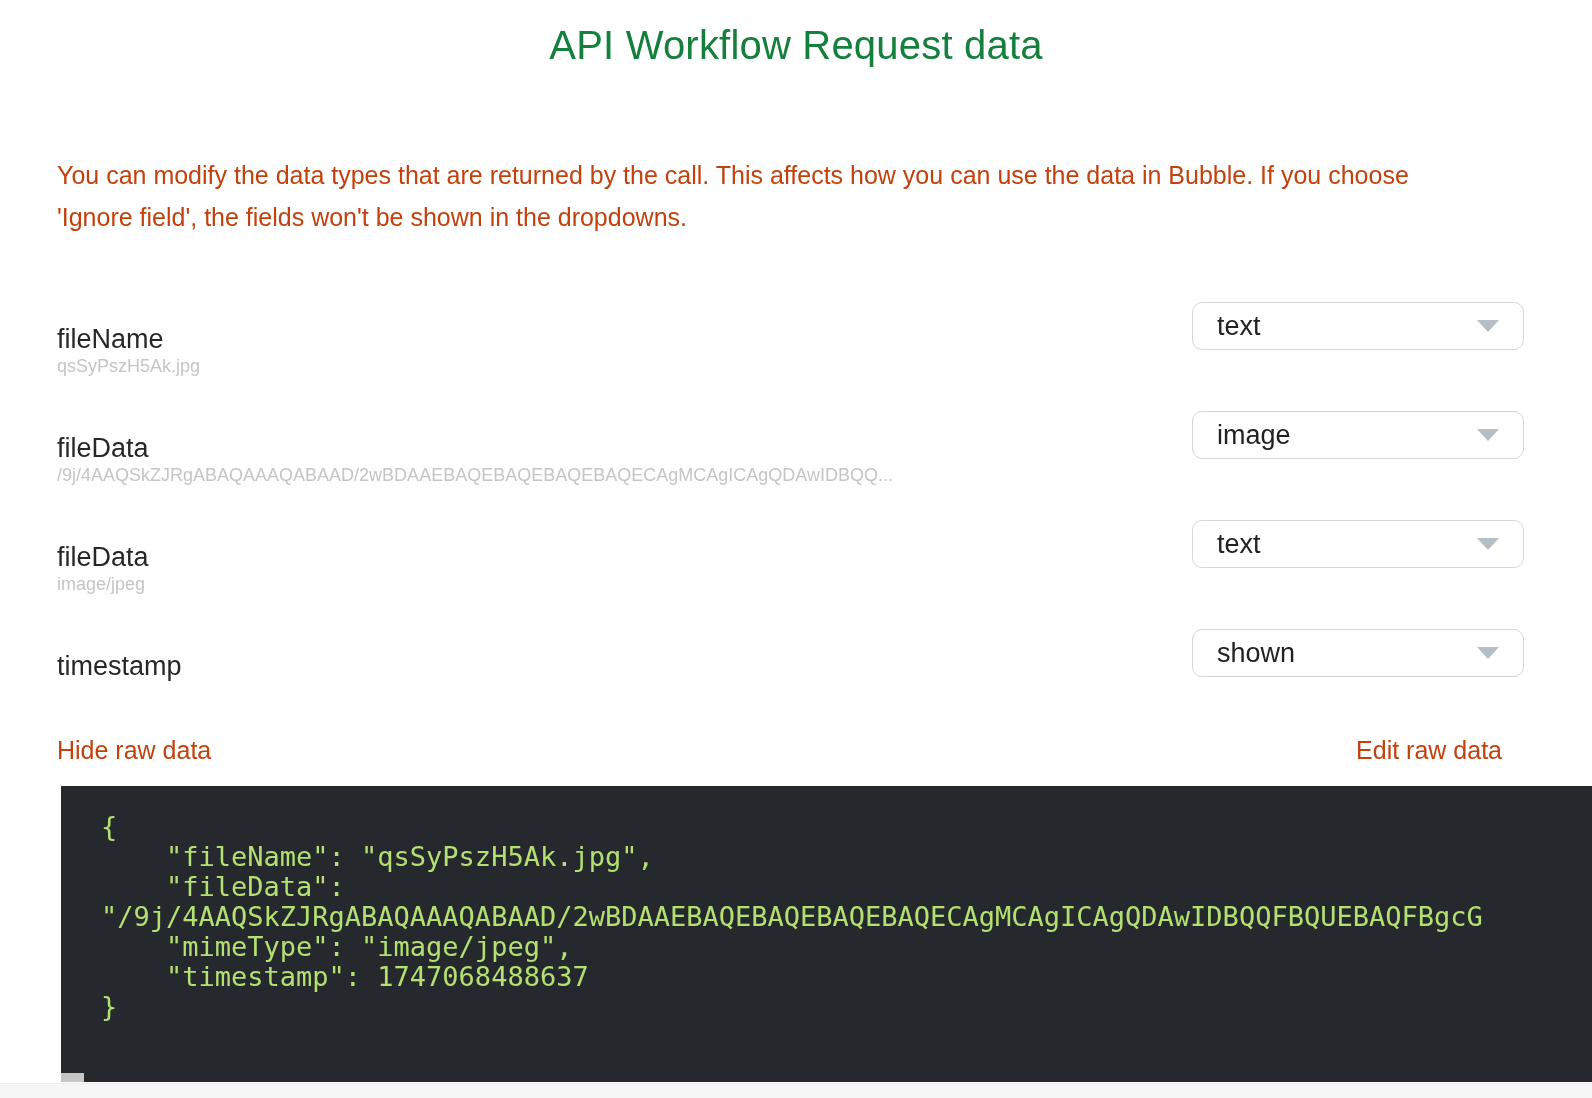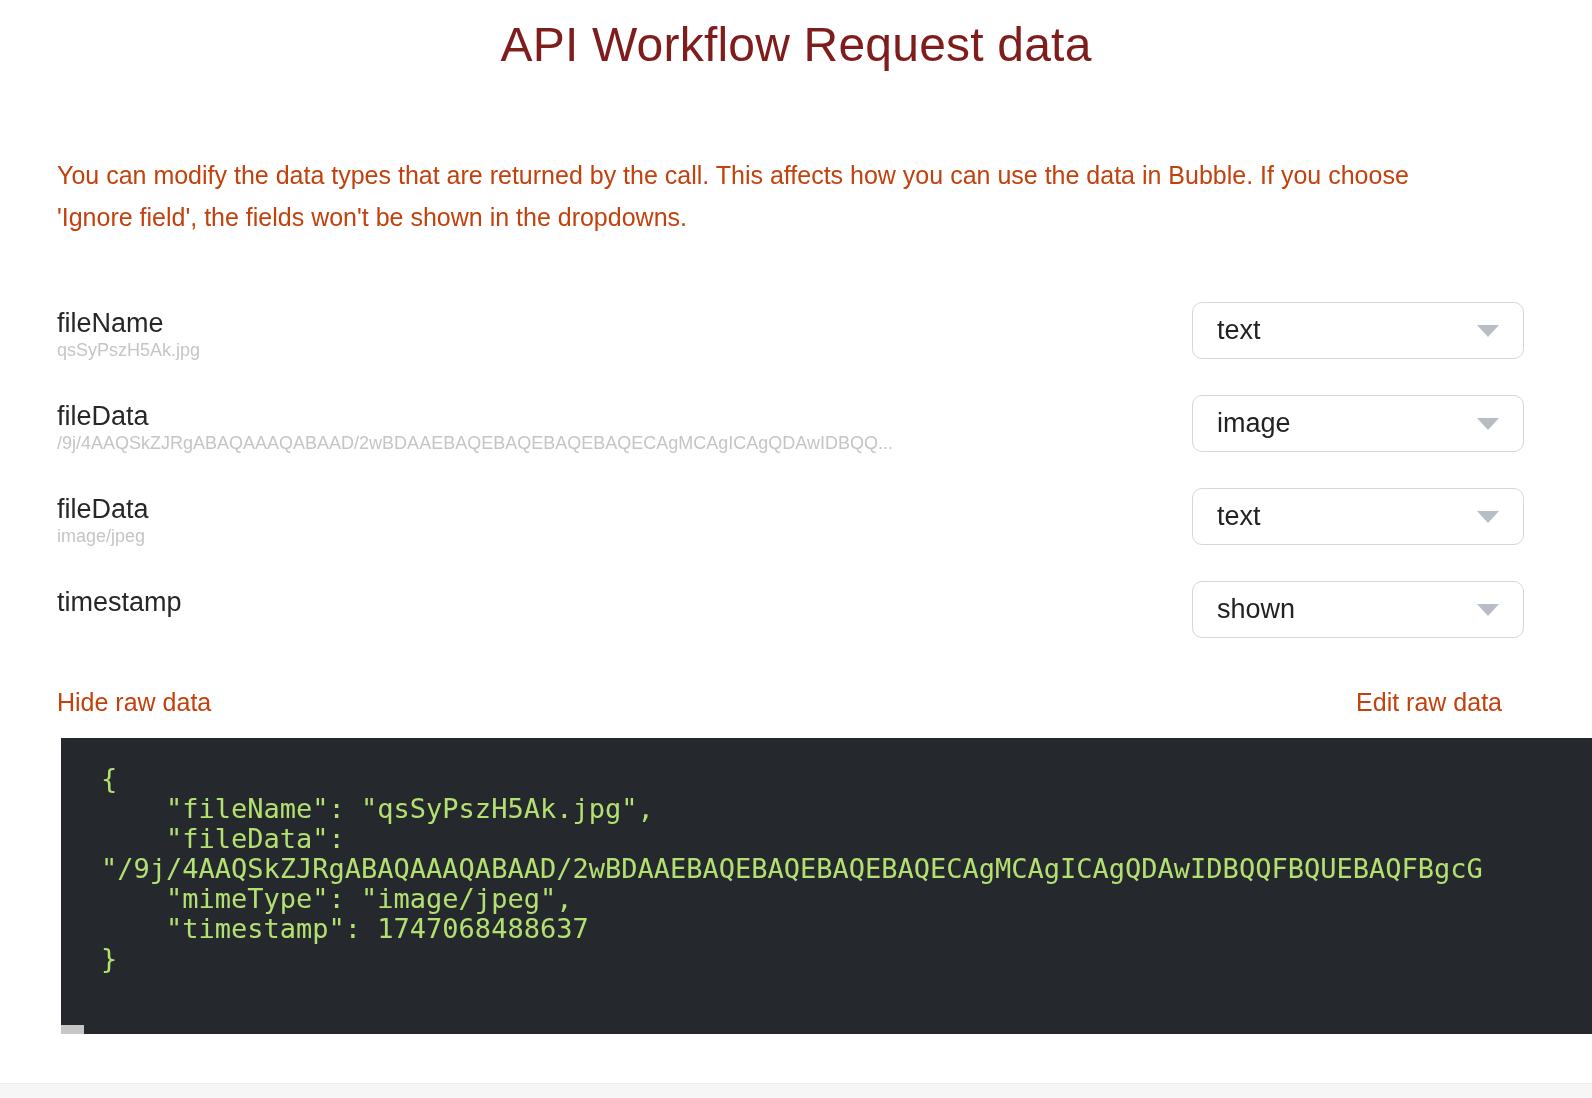--- a/index.html
+++ b/index.html
@@ -10,24 +10,24 @@
     font-family: "Liberation Sans", sans-serif;
     color: #333333;
     overflow: hidden;
   }
   .page { position: relative; width: 1592px; height: 1098px; }
 
   .page-title {
     margin: 0;
     padding-top: 22px;
     text-align: center;
-    font-size: 48px;
+    font-size: 40px;
     line-height: 46px;
     font-weight: 400;
-    color: #7f1d1d;
+    color: #15803d;
     letter-spacing: 0.2px;
   }
 
   .description {
     margin: 86px 120px 0 57px;
     font-size: 25px;
     line-height: 42px;
     color: #c2410c;
     max-width: 1420px;
   }
@@ -35,38 +35,38 @@
   .fields {
     margin: 64px 68px 0 57px;
   }
   .field-row {
     display: flex;
     justify-content: space-between;
     align-items: flex-start;
     margin-bottom: 33px;
     min-height: 57px;
   }
-  .field-info { padding-top: 6px; min-width: 0; flex: 1 1 auto; }
+  .field-info { padding-top: 6px; min-width: 0; flex: 1 1 auto; margin-top: 16px; }
   .field-name {
     font-size: 27px;
     line-height: 30px;
     color: #272727;
   }
   .field-value {
     font-size: 18px;
     line-height: 24px;
     color: #c5c5c5;
     white-space: nowrap;
     overflow: hidden;
     max-width: 1040px;
   }
   .type-dropdown {
     flex: 0 0 auto;
     width: 332px;
-    height: 57px;
+    height: 48px;
     border: 1px solid #d6d6d6;
     border-radius: 10px;
     background: #ffffff;
     display: flex;
     align-items: center;
     justify-content: space-between;
     padding: 0 24px;
     cursor: pointer;
     margin-left: 30px;
   }

